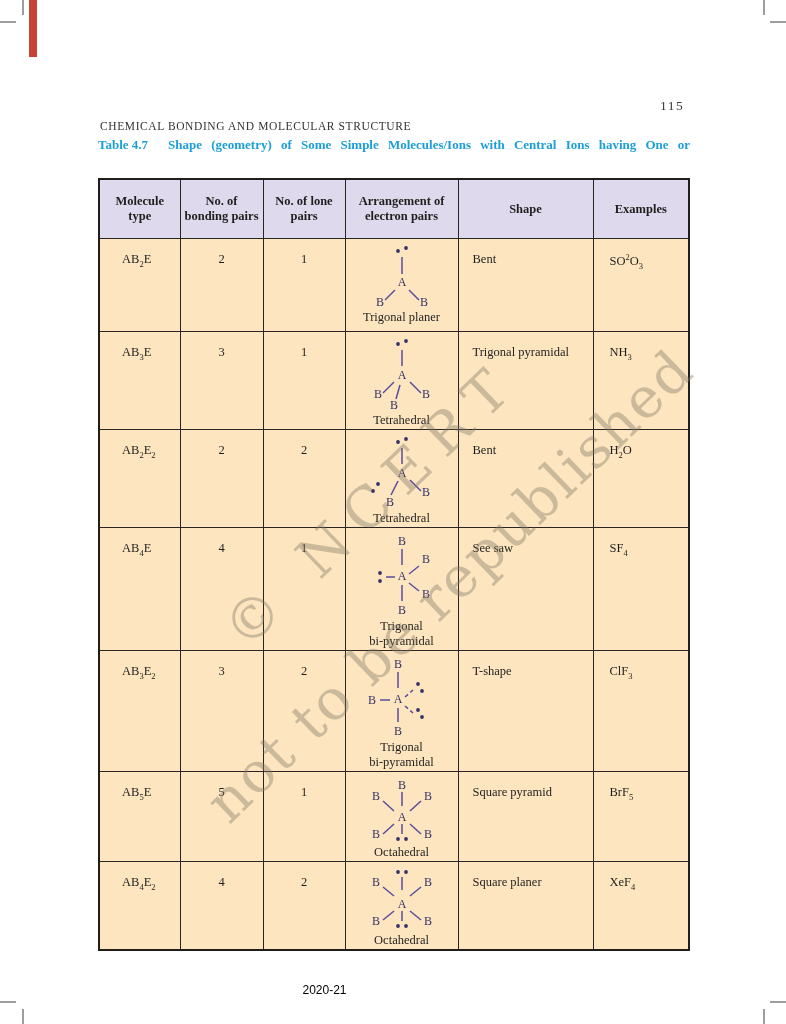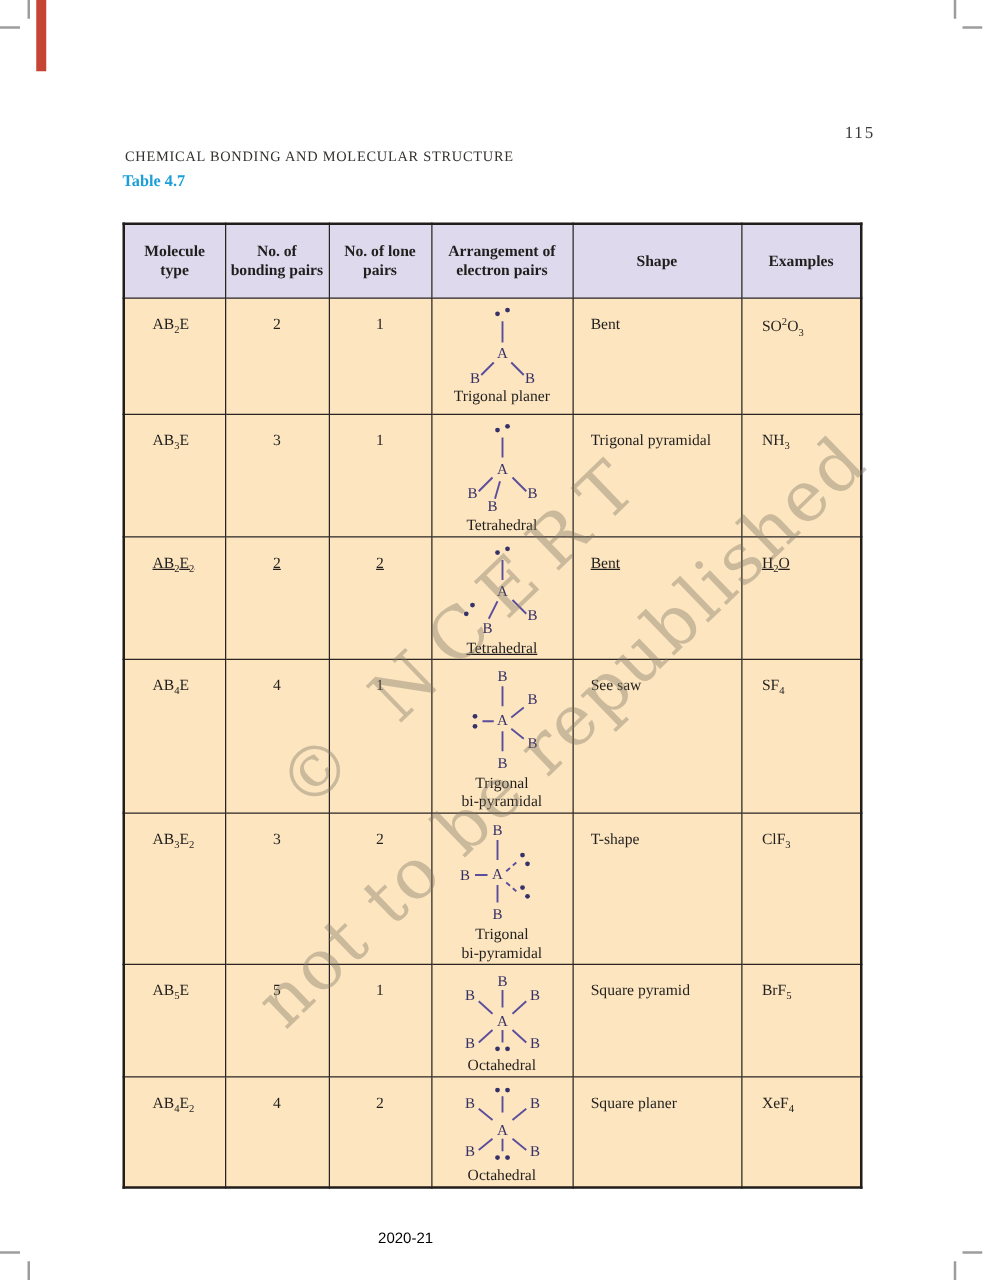--- a/index.html
+++ b/index.html
@@ -12,21 +12,21 @@
   body{
     width:786px;height:1024px;position:relative;overflow:hidden;background:#ffffff;
     font-family:"Liberation Serif", serif; color:var(--text-dark);
   }
   
   .crop{position:absolute;background:var(--crop-gray);}
   
   .edge-tab{position:absolute;left:29px;top:0;width:8px;height:57px;background:var(--tab-red);}
   
   .running-header{position:absolute;left:100px;top:120px;font-size:11.5px;letter-spacing:0.6px;color:#343230;}
-  .page-number{position:absolute;left:660px;top:98px;width:40px;text-align:right;font-size:13.5px;letter-spacing:1.5px;color:#3c3a38;}
+  .page-number{position:absolute;left:660px;top:98px;width:40px;text-align:left;font-size:13.5px;letter-spacing:1.5px;color:#3c3a38;}
   
   .table-title{position:absolute;left:98px;top:135px;width:592px;display:flex;
     color:var(--accent-blue);font-weight:bold;font-size:13px;line-height:19px;}
   .table-title .tlabel{width:70px;flex:0 0 70px;font-family:Liberation Serif, serif;}
   .table-title .tlines{flex:1;}
   .table-title .tline1{text-align:justify;text-align-last:justify;}
   
   .tbl-wrap{position:absolute;left:98px;top:178px;}
   table{border-collapse:collapse;table-layout:fixed;width:590px;border:2.5px solid #211d1a;}
   th,td{border:1.3px solid var(--border-dark);vertical-align:top;font-size:12.5px;}
@@ -66,20 +66,21 @@
 <div class="crop" style="left:770px;top:1001px;width:16px;height:1.5px;"></div>
 
 <div class="edge-tab"></div>
 
 <div class="running-header">CHEMICAL BONDING AND MOLECULAR STRUCTURE</div>
 <div class="page-number">115</div>
 
 <div class="table-title">
   <span class="tlabel">Table 4.7</span>
   <span class="tlines">
+    <span class="tline1" style="display:block;">Shape (geometry) of Some Simple Molecules/Ions with Central Ions having One or</span>
   </span>
 </div>
 
 <div class="tbl-wrap">
   <table>
     <colgroup>
       <col style="width:81px">
         <col style="width:83px">
         <col style="width:82px">
       <col style="width:113px">
@@ -140,21 +141,21 @@
                 <text x="79" y="61" text-anchor="middle" font-family="Liberation Serif, serif" font-size="12" fill="var(--diagram-letter)">B</text>
               </svg>
             </div>
             <div class="caption">
               <div>Tetrahedral</div>
             </div>
           </td>
           <td class="c-shape">Trigonal pyramidal</td>
           <td class="c-ex">NH<sub>3</sub></td>
         </tr>
-        <tr style="height: 93px; text-decoration: underline;">
+        <tr style="height: 93px;">
           <td class="c-mol">AB<sub>2</sub>E<sub>2</sub></td>
           <td class="c-num">2</td>
           <td class="c-num">2</td>
           <td class="c-arr">
             <div class="diagram">
               <svg width="110" height="74" viewBox="0 0 110 74">
                 <circle cx="51" cy="7" r="1.9" fill="var(--diagram-letter)"></circle>
                 <circle cx="59" cy="4" r="1.9" fill="var(--diagram-letter)"></circle>
                 <line x1="55" y1="13" x2="55" y2="29" stroke="var(--diagram-purple)" stroke-width="1.5"></line>
                 <text x="55" y="42" text-anchor="middle" font-family="Liberation Serif, serif" font-size="12" fill="var(--diagram-letter)">A</text>

